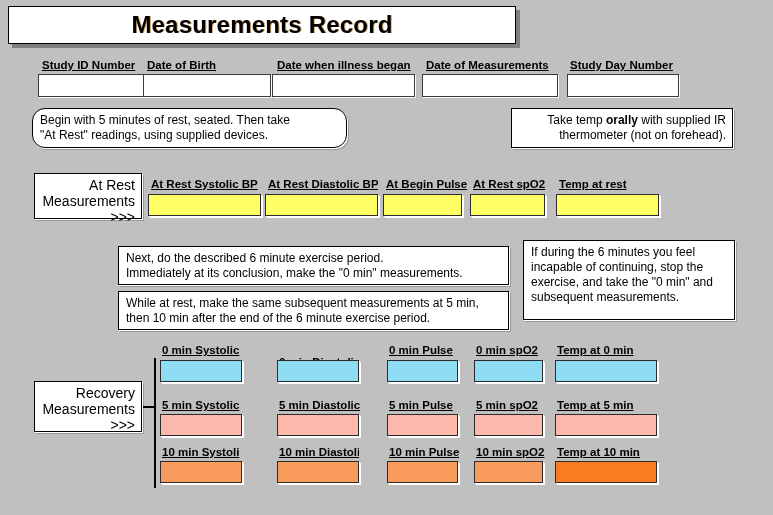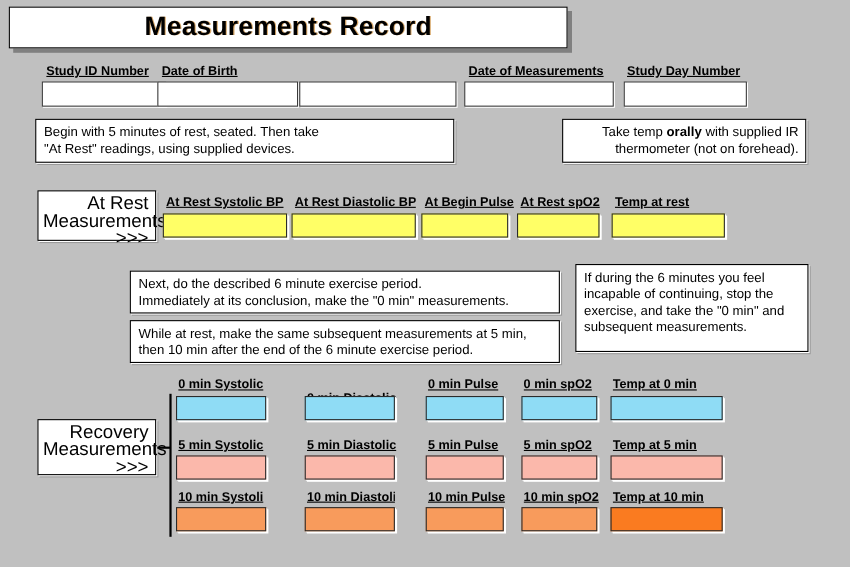--- a/index.html
+++ b/index.html
@@ -76,21 +76,21 @@
   }
   .note b { font-weight: bold; }
 
   
   .callout {
     position: absolute;
     background: #ffffff;
     border: 1px solid #000000;
     box-shadow: 1px 1px 0 0 #ffffff, 2px 2px 0 0 #9a9a9a;
     box-sizing: border-box;
-    font-size: 17px;
+    font-size: 14px;
     line-height: 16px;
     text-align: right;
     padding: 3px 6px 3px 4px;
   }
 
   
   .cell {
     position: absolute;
     border: 1px solid #2b2b2b;
     box-shadow: 1px 1px 0 0 #ffffff, 2px 2px 0 0 #ffffff;
@@ -117,29 +117,30 @@
   <div class="title-box">
     <span class="title-text">Measurements Record</span>
   </div>
 
   <div class="fld-label" style="left:42px; top:58px; width:108px;">Study ID Number</div>
   <input class="fld-box" style="left: 38px; top: 74px; width: 113px; height: 23px;" value="">
 
   <div class="fld-label" style="left:147px; top:58px; width:110px;">Date of Birth</div>
   <input class="fld-box" style="left: 143px; top: 74px; width: 128px; height: 23px;" value="">
 
+  <div class="fld-label" style="left:277px; top:58px; width:148px;">Date when illness began</div>
   <input class="fld-box" style="left: 272px; top: 74px; width: 143px; height: 23px;" value="">
 
   <div class="fld-label" style="left:426px; top:58px; width:140px;">Date of Measurements</div>
   <input class="fld-box" style="left: 422px; top: 74px; width: 136px; height: 23px;" value="">
 
   <div class="fld-label" style="left:570px; top:58px; width:118px;">Study Day Number</div>
   <input class="fld-box" style="left: 567px; top: 74px; width: 112px; height: 23px;" value="">
 
-  <div class="note" style="left:32px; top:108px; width:381px; height:40px;">
+  <div class="note" style="left:32px; top:108px; width:315px; height:40px;border-radius:13px;">
     <div>Begin with 5 minutes of rest, seated. Then take</div>
     <div>"At Rest" readings, using supplied devices.</div>
   </div>
 
   <div class="note" style="left:511px; top:108px; width:222px; height:40px; text-align:right;">
     <div><span>Take temp </span><b>orally</b><span> with supplied IR</span></div>
     <div>thermometer (not on forehead).</div>
   </div>
 
   <div class="callout" style="left:34px; top:173px; width:108px; height:46px;">

